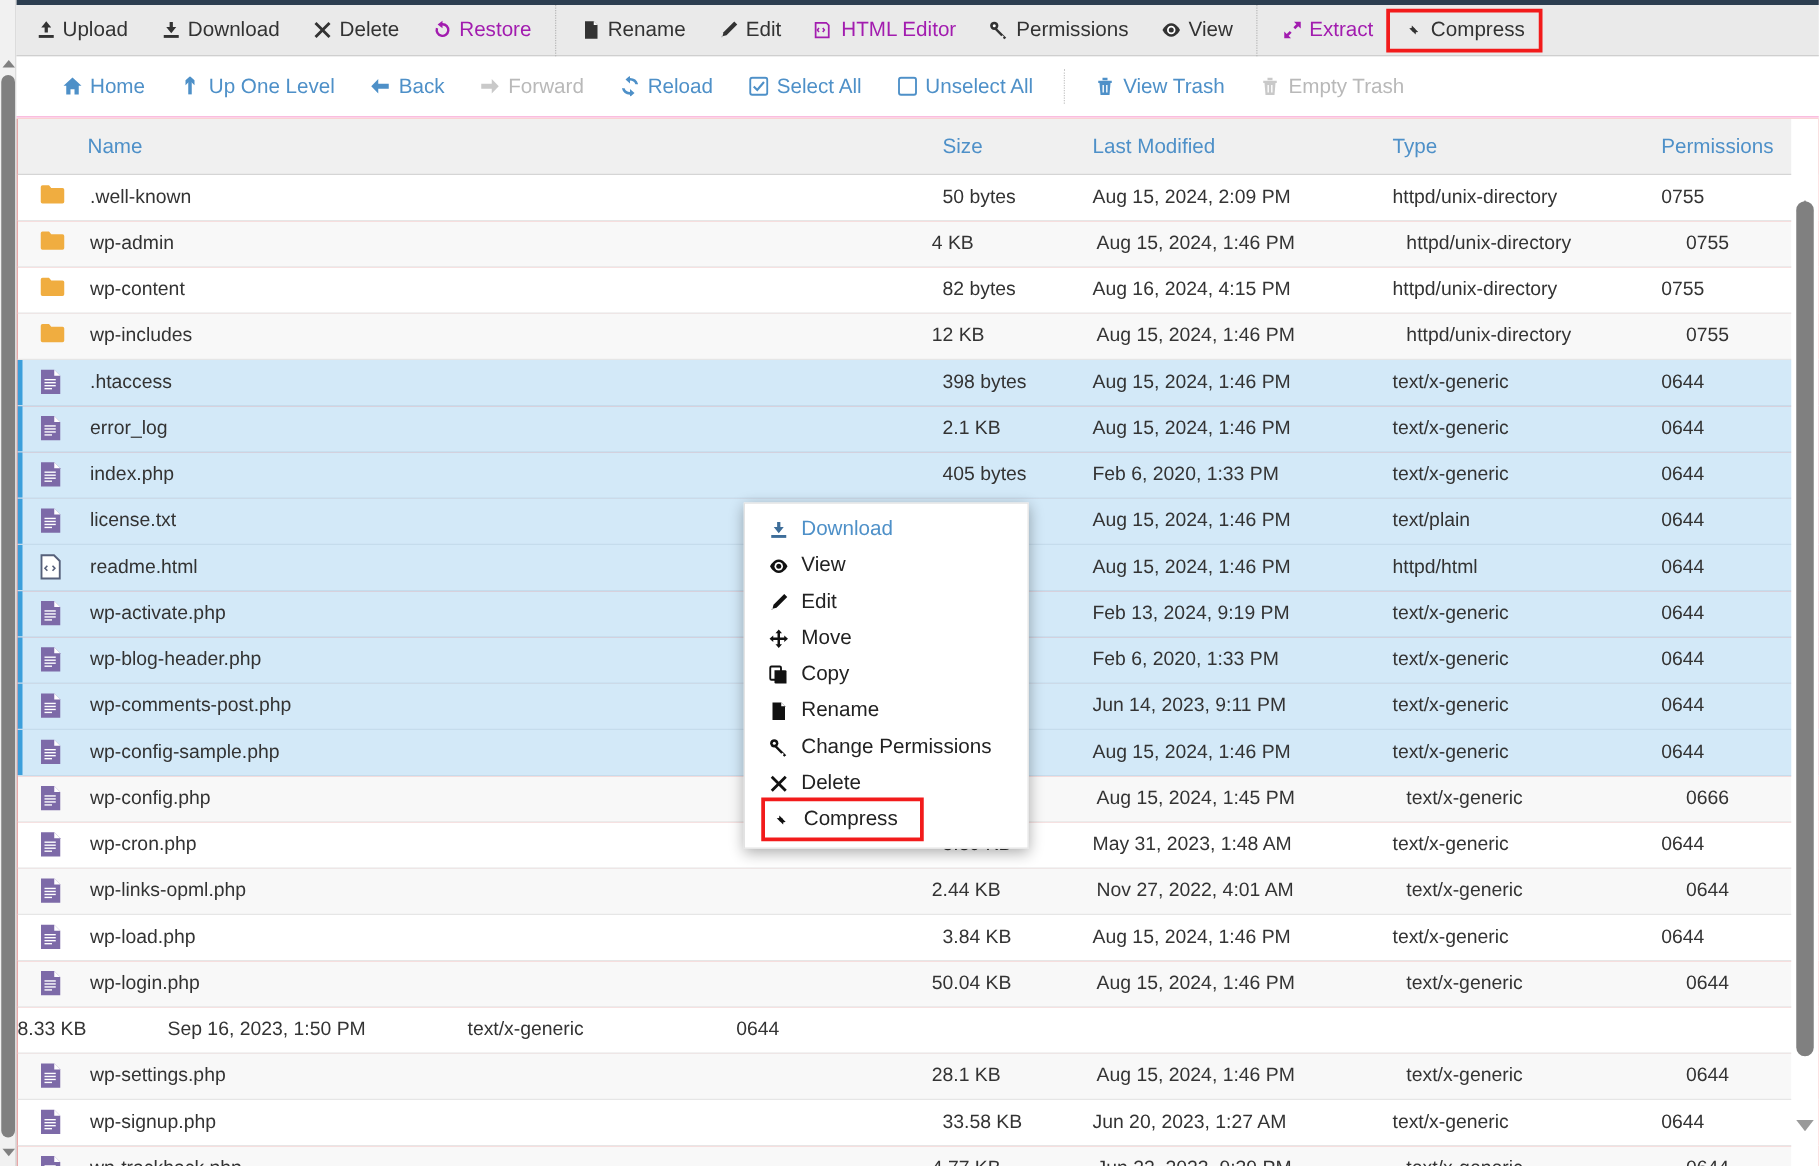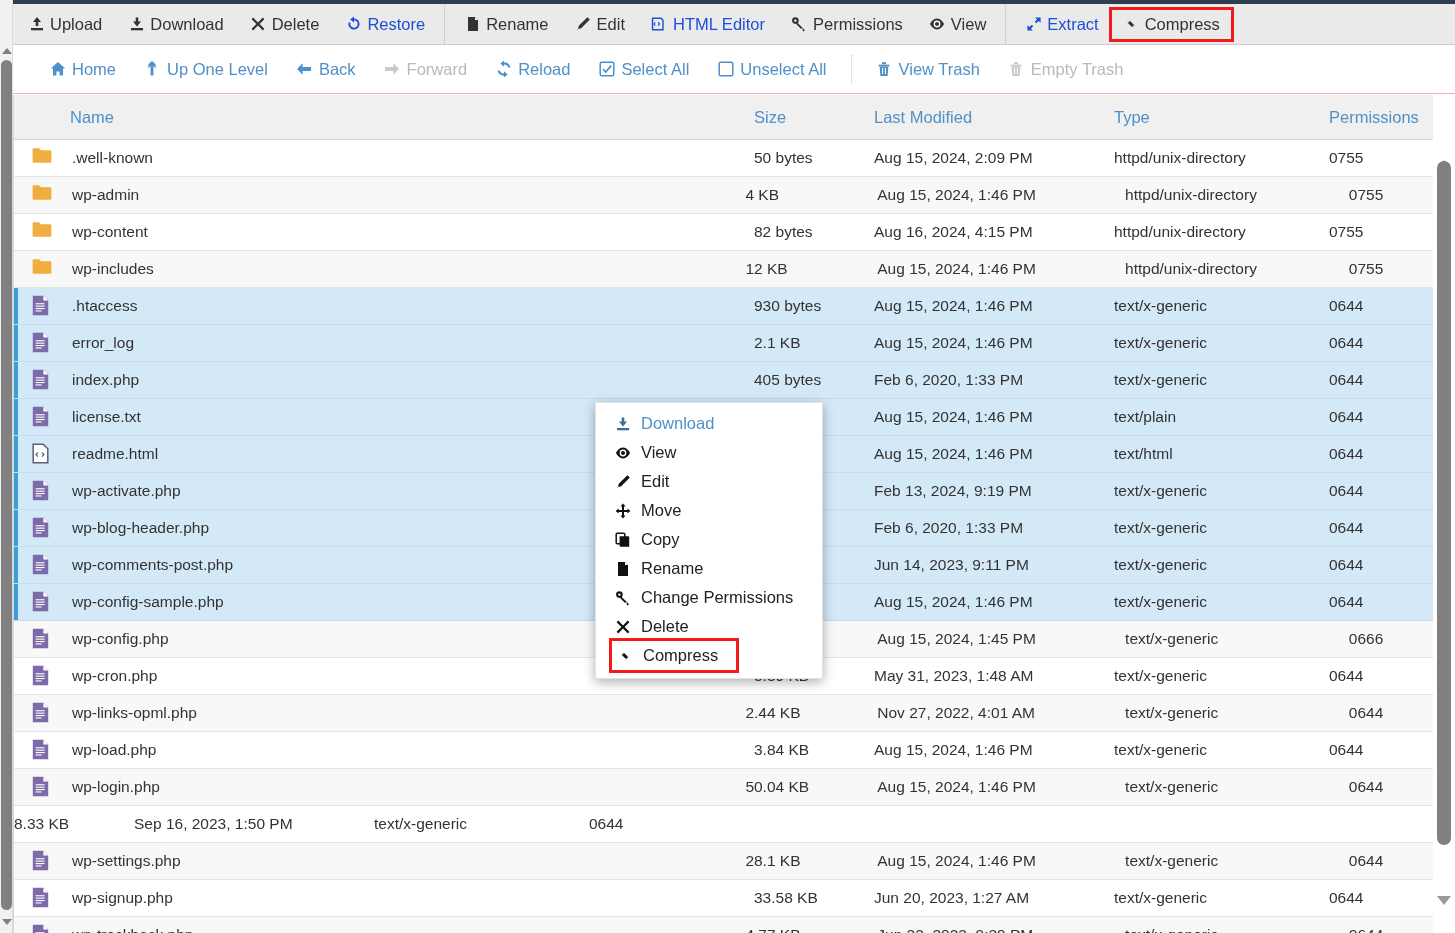--- a/index.html
+++ b/index.html
@@ -54,21 +54,21 @@
     padding-left: 2px;
     position: relative;
   }
   .cmd {
     display: flex; align-items: center; gap: 5px;
     padding: 4px 13px;
     font-size: 16.5px; color: #333333;
     white-space: nowrap; cursor: pointer;
     position: relative;
   }
-  .cmd.disabled { color: #1d4ed8; cursor: default; }
+  .cmd.disabled { color: #a21caf; cursor: default; }
   .cmd .ic { display: inline-flex; align-items: center; justify-content: center; width: 17px; height: 17px; }
   .cmd .ic svg { display: block; }
   .cmd.highlight {
     outline: 3px solid #f21b1b; outline-offset: 0px;
     padding: 5px 11px;
   }
   .cmd-sep {
     width: 0; border-left: 1px dotted #b9b9b9;
     height: 41px; margin: 0 6px;
   }
@@ -444,21 +444,21 @@
             <span class="icon-box"><svg width="17" height="21" viewBox="0 0 17 21">
                 <path d="M0.8 0.8 H11.4 L16.2 5.6 V20.2 H0.8 Z" fill="#7d6aa8"></path>
                 <path d="M11.4 0.8 L16.2 5.6 H11.4 Z" fill="#ffffff"></path>
                 <rect x="3.6" y="8.2" width="9" height="1.1" fill="#ffffff"></rect>
                 <rect x="3.6" y="10.6" width="9" height="1.1" fill="#ffffff"></rect>
                 <rect x="3.6" y="13" width="9" height="1.1" fill="#ffffff"></rect>
                 <rect x="3.6" y="15.4" width="6" height="1.1" fill="#ffffff"></rect>
               </svg></span>
             <span class="fname">.htaccess</span>
           </div>
-          <div class="c-size">930 bytes</div>
+          <div class="c-size">398 bytes</div>
           <div class="c-mod">Aug 15, 2024, 1:46 PM</div>
           <div class="c-type">text/x-generic</div>
           <div class="c-perm">0644</div>
         </div>
         <div class="row sel">
           <div class="c-name">
             <span class="icon-box"><svg width="17" height="21" viewBox="0 0 17 21">
                 <path d="M0.8 0.8 H11.4 L16.2 5.6 V20.2 H0.8 Z" fill="#7d6aa8"></path>
                 <path d="M11.4 0.8 L16.2 5.6 H11.4 Z" fill="#ffffff"></path>
                 <rect x="3.6" y="8.2" width="9" height="1.1" fill="#ffffff"></rect>
@@ -511,21 +511,21 @@
           <div class="c-name">
             <span class="icon-box"><svg width="17" height="21" viewBox="0 0 17 21">
                 <path d="M1.2 1.2 H11.2 L15.8 5.8 V19.8 H1.2 Z" fill="#ffffff" stroke="#56607a" stroke-width="1.5"></path>
                 <path d="M5.9 9.6 L4 11.6 L5.9 13.6" fill="none" stroke="#56607a" stroke-width="1.3"></path>
                 <path d="M10 9.6 L11.9 11.6 L10 13.6" fill="none" stroke="#56607a" stroke-width="1.3"></path>
               </svg></span>
             <span class="fname">readme.html</span>
           </div>
           <div class="c-size">7.23 KB</div>
           <div class="c-mod">Aug 15, 2024, 1:46 PM</div>
-          <div class="c-type">text/html</div>
+          <div class="c-type">httpd/html</div>
           <div class="c-perm">0644</div>
         </div>
         <div class="row sel">
           <div class="c-name">
             <span class="icon-box"><svg width="17" height="21" viewBox="0 0 17 21">
                 <path d="M0.8 0.8 H11.4 L16.2 5.6 V20.2 H0.8 Z" fill="#7d6aa8"></path>
                 <path d="M11.4 0.8 L16.2 5.6 H11.4 Z" fill="#ffffff"></path>
                 <rect x="3.6" y="8.2" width="9" height="1.1" fill="#ffffff"></rect>
                 <rect x="3.6" y="10.6" width="9" height="1.1" fill="#ffffff"></rect>
                 <rect x="3.6" y="13" width="9" height="1.1" fill="#ffffff"></rect>

